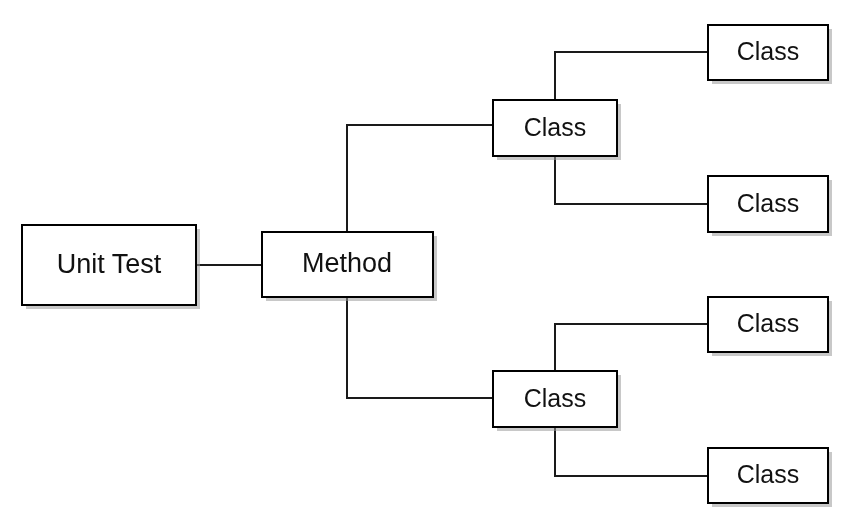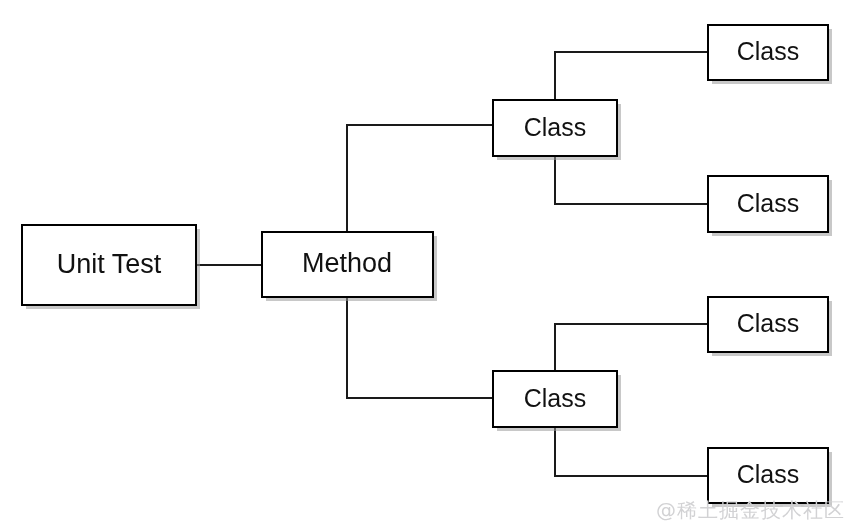--- a/index.html
+++ b/index.html
@@ -121,15 +121,14 @@
     </g>
 
     <g>
       <rect class="node-shadow" x="712" y="452" width="120" height="55"></rect>
       <rect class="node-box" x="708" y="448" width="120" height="55"></rect>
       <text class="node-label label-md" x="768" y="476">Class</text>
     </g>
 
   </svg>
 
-  <div class="watermark">@稀土掘金技术社区</div>
 
 </div>
 
 </body></html>

